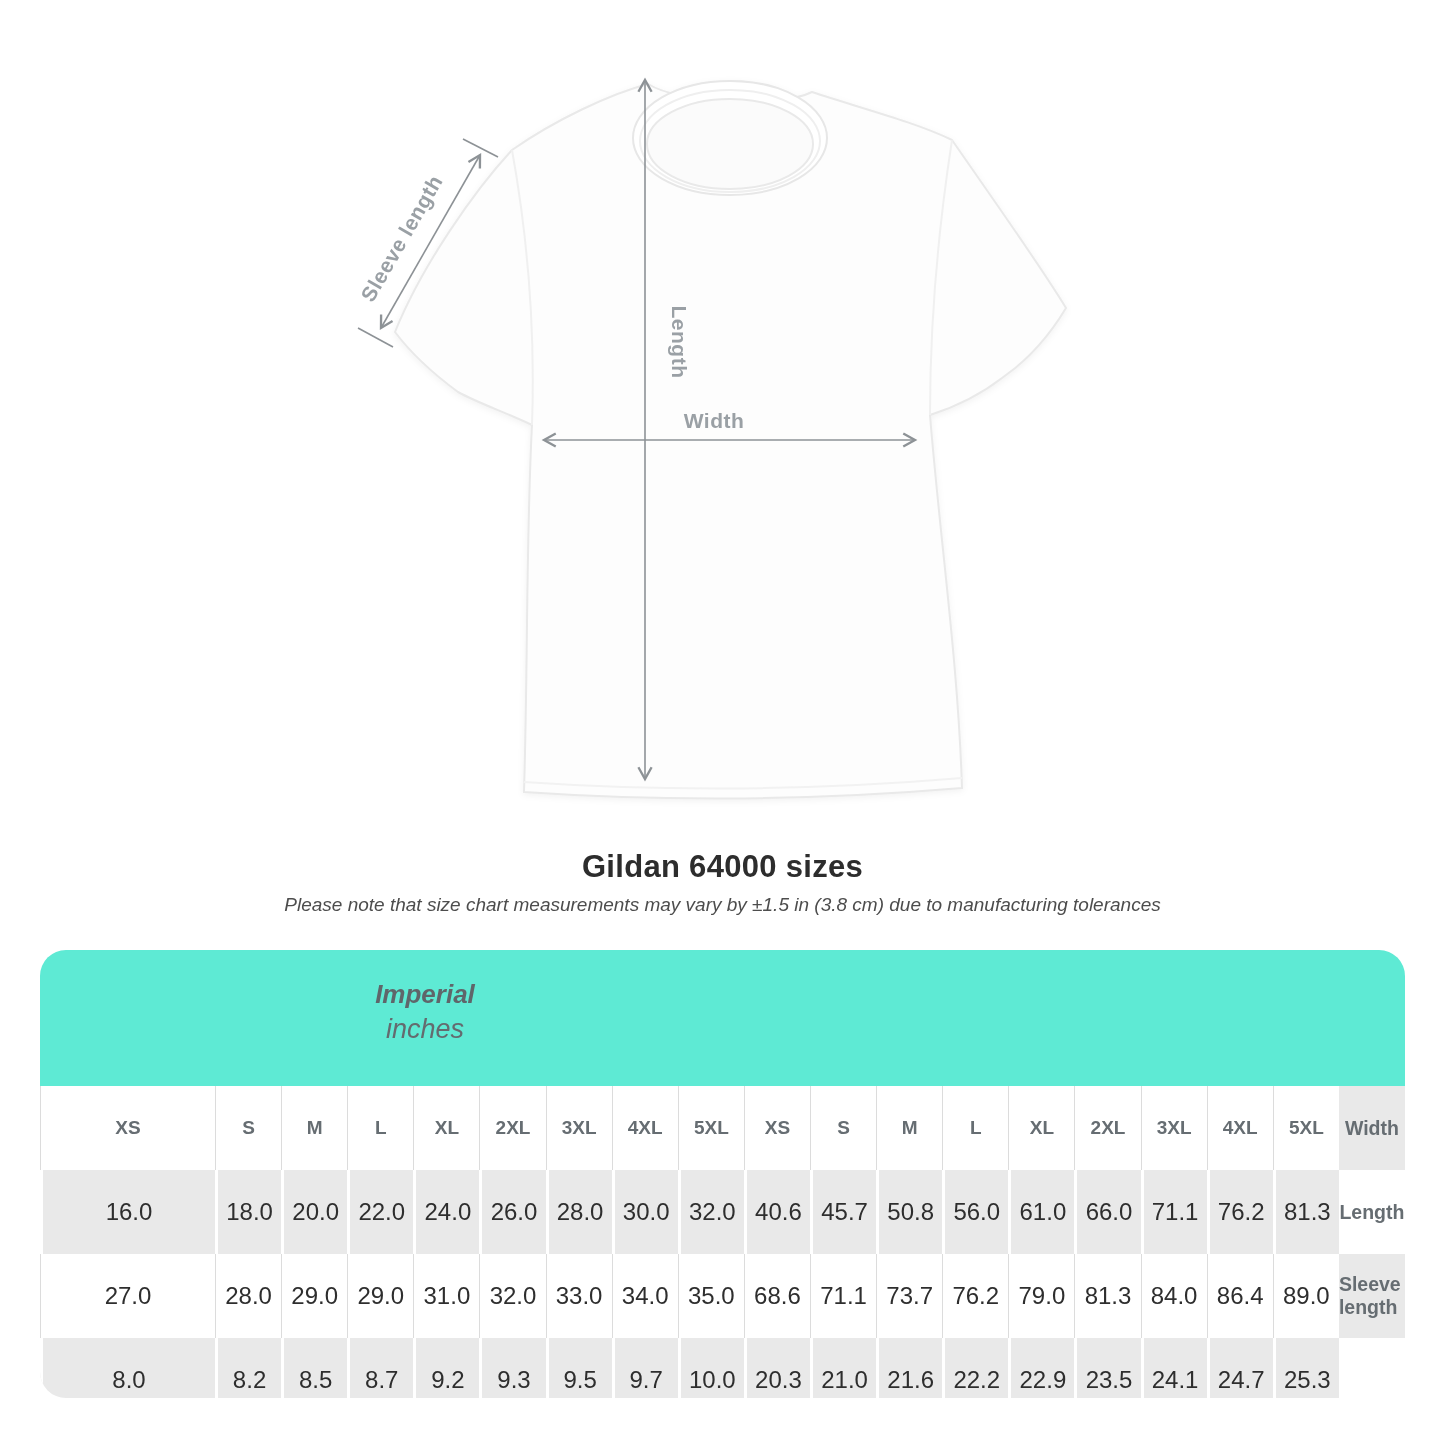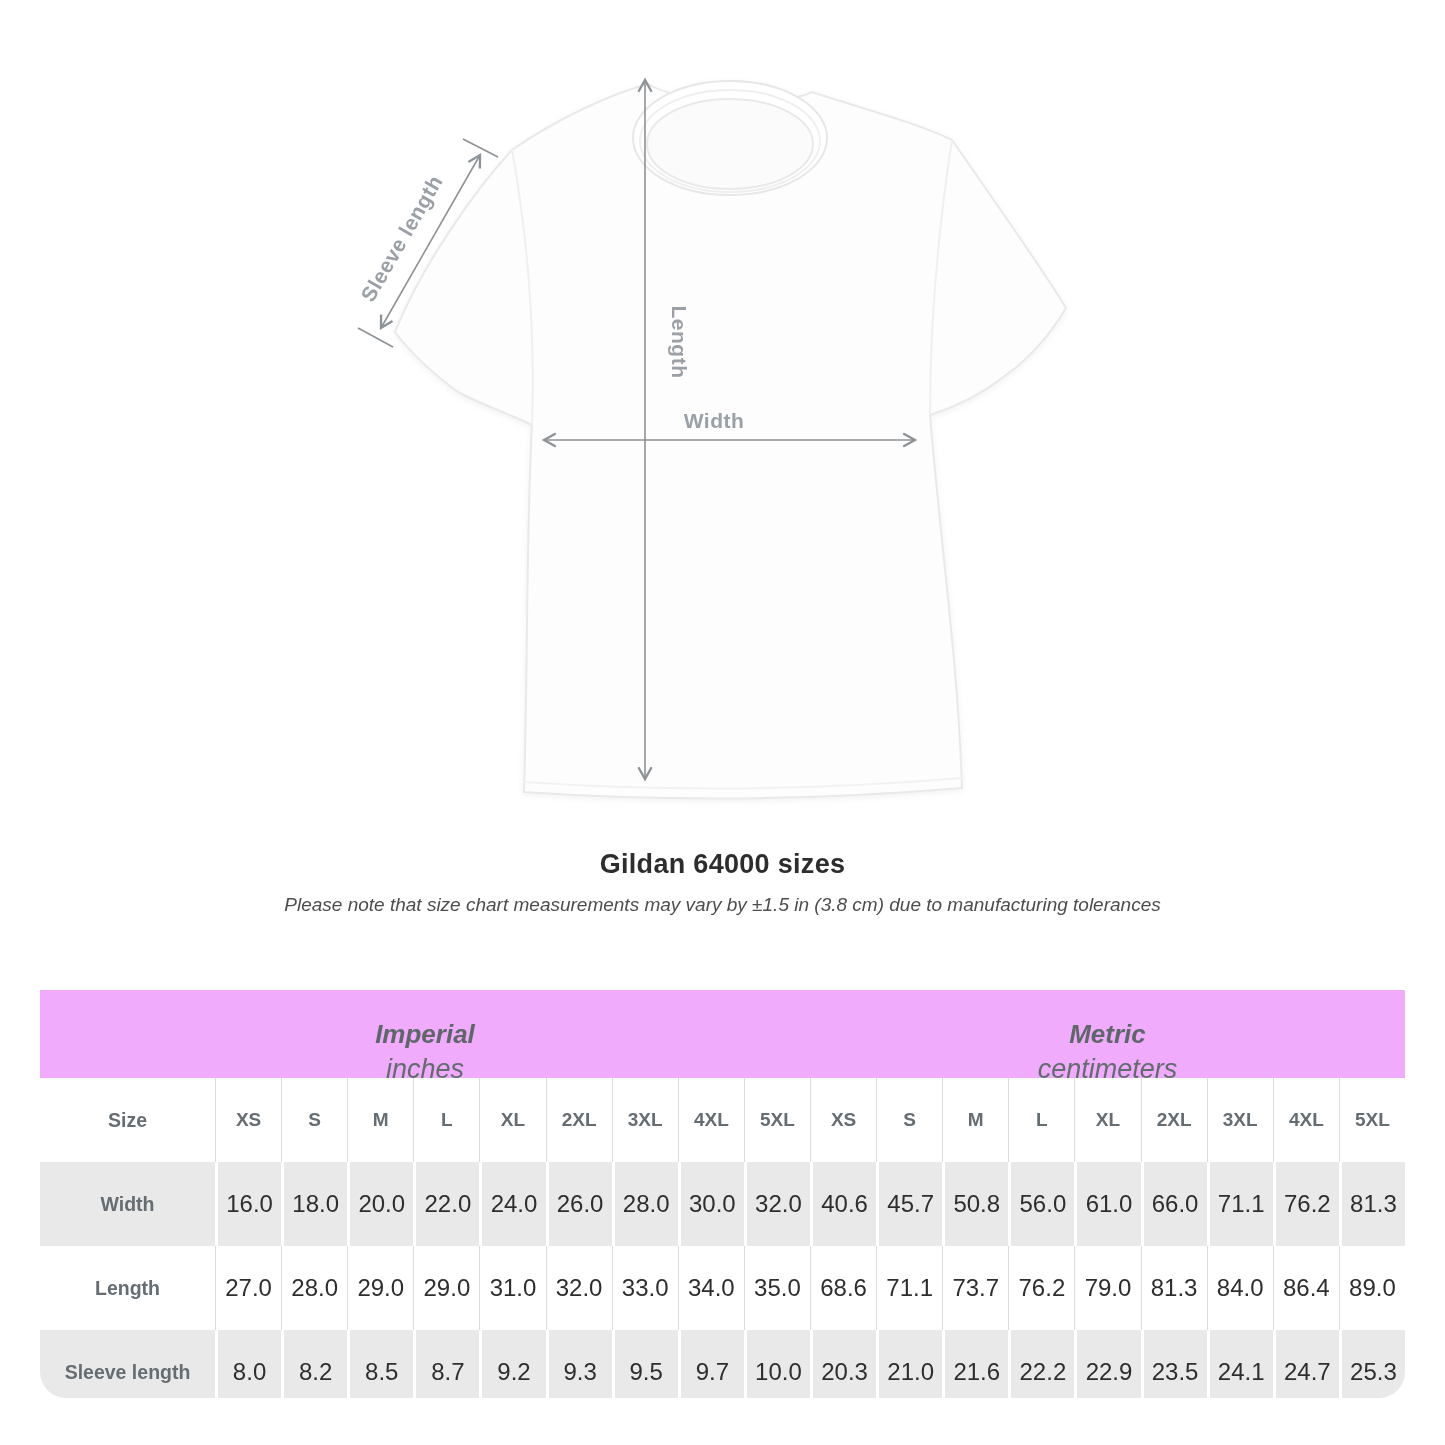--- a/index.html
+++ b/index.html
@@ -7,32 +7,32 @@
     width:1445px;height:1445px;background:#ffffff;position:relative;
     font-family:"Liberation Sans", sans-serif;overflow:hidden;
   }
   
   .diagram{position:absolute;left:340px;top:60px;width:780px;height:760px;}
   .diagram svg{display:block;}
   .dim-label{font-weight:bold;font-size:21px;letter-spacing:.5px;}
   
   .title{
     position:absolute;left:0;right:0;top:849px;text-align:center;
-    font-size:27px;font-weight:bold;color:#2d2d2d;letter-spacing:.3px;
+    font-size:31px;font-weight:bold;color:#2d2d2d;letter-spacing:.3px;
   }
   .subtitle{
     position:absolute;left:0;right:0;top:894px;text-align:center;
     font-size:19px;font-style:italic;color:#4d4d4d;
   }
   
   .table-card{
     position:absolute;left:40px;top:950px;width:1365px;height:448px;
     border-radius:26px;overflow:hidden;background:#ffffff;
   }
-  .unit-band{display:flex;height:88px;background:#f0abfc;margin-top:40px;}
+  .unit-band{display:flex;height:136px;background:#5eead4;}
   .unit-group{display:flex;flex-direction:column;align-items:center;padding-top:28px;}
   .unit-imperial{width:56.41%;}
   .unit-metric{width:43.59%;}
   .unit-name{font-size:26px;font-weight:bold;font-style:italic;color:#5f666a;line-height:32px;}
   .unit-sub{font-size:27px;font-style:italic;color:#646b6f;line-height:26px;margin-top:6px;}
   .grid{
     display:grid;width:100%;
     grid-template-columns:175px repeat(18,1fr);
     grid-auto-rows:84px;
   }
@@ -103,27 +103,22 @@
 
 <div class="title">Gildan 64000 sizes</div>
 <div class="subtitle">Please note that size chart measurements may vary by ±1.5 in (3.8 cm) due to manufacturing tolerances</div>
 
 <div class="table-card">
   <div class="unit-band">
     <div class="unit-group unit-imperial">
       <div class="unit-name">Imperial</div>
       <div class="unit-sub">inches</div>
     </div>
-    <div class="unit-group unit-metric">
-      <div class="unit-name">Metric</div>
-      <div class="unit-sub">centimeters</div>
-    </div>
   </div>
   <div class="grid" id="size-grid">
-      <div class="cell lab r-white">Size</div>
       <div class="cell sz r-white data">XS</div>
       <div class="cell sz r-white data">S</div>
       <div class="cell sz r-white data">M</div>
       <div class="cell sz r-white data">L</div>
       <div class="cell sz r-white data">XL</div>
       <div class="cell sz r-white data">2XL</div>
       <div class="cell sz r-white data">3XL</div>
       <div class="cell sz r-white data">4XL</div>
       <div class="cell sz r-white data">5XL</div>
       <div class="cell sz r-white data">XS</div>

